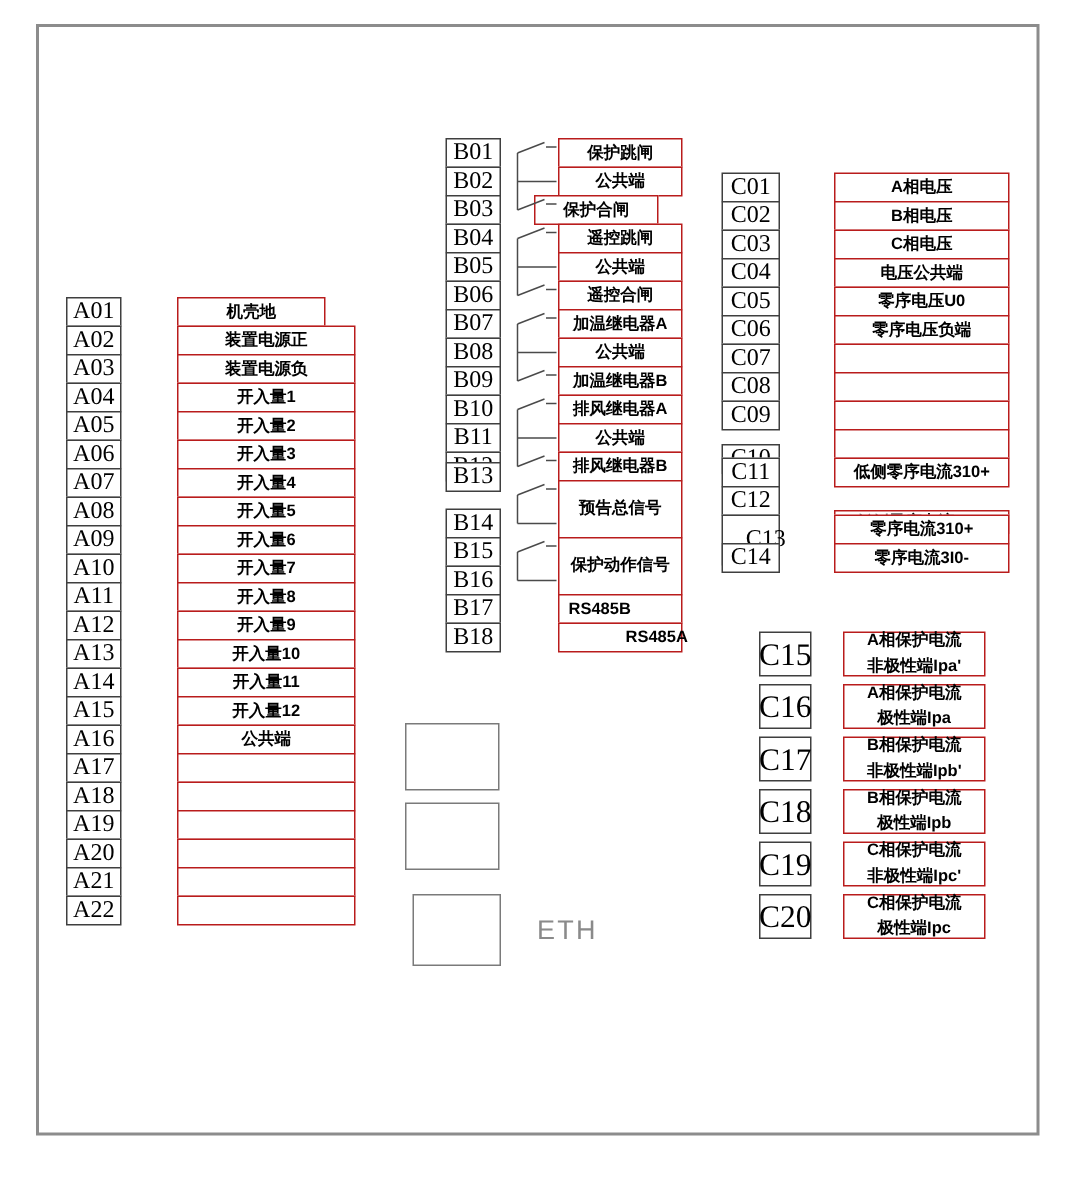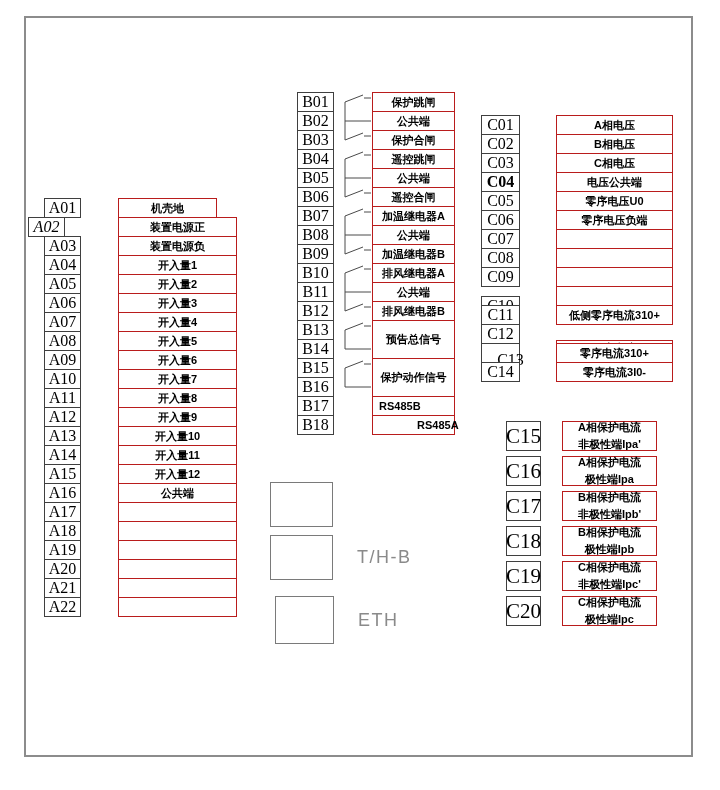--- a/index.html
+++ b/index.html
@@ -38,21 +38,21 @@
 </style>
 </head>
 <body>
 
 <div id="canvas">
   <div id="frame"></div>
 
   <div id="colA">
       <div class="tbox" style="left: 44px; top: 198px; width: 37px; height: 20px;">A01</div>
       <div class="lbox" style="left: 118px; top: 198px; width: 99px; height: 20px;">机壳地</div>
-      <div class="tbox" style="left: 28px; top: 217px; width: 37px; height: 20px; font-style: italic;">A02</div>
+      <div class="tbox" style="left: 44px; top: 217px; width: 37px; height: 20px;">A02</div>
       <div class="lbox" style="left: 118px; top: 217px; width: 119px; height: 20px;">装置电源正</div>
       <div class="tbox" style="left: 44px; top: 236px; width: 37px; height: 20px;">A03</div>
       <div class="lbox" style="left: 118px; top: 236px; width: 119px; height: 20px;">装置电源负</div>
       <div class="tbox" style="left: 44px; top: 255px; width: 37px; height: 20px;">A04</div>
       <div class="lbox" style="left: 118px; top: 255px; width: 119px; height: 20px;">开入量1</div>
       <div class="tbox" style="left: 44px; top: 274px; width: 37px; height: 20px;">A05</div>
       <div class="lbox" style="left: 118px; top: 274px; width: 119px; height: 20px;">开入量2</div>
       <div class="tbox" style="left: 44px; top: 293px; width: 37px; height: 20px;">A06</div>
       <div class="lbox" style="left: 118px; top: 293px; width: 119px; height: 20px;">开入量3</div>
       <div class="tbox" style="left: 44px; top: 312px; width: 37px; height: 20px;">A07</div>
@@ -94,29 +94,29 @@
       <div class="tbox" style="left: 297px; top: 130px; width: 37px; height: 20px;">B03</div>
       <div class="tbox" style="left: 297px; top: 149px; width: 37px; height: 20px;">B04</div>
       <div class="tbox" style="left: 297px; top: 168px; width: 37px; height: 20px;">B05</div>
       <div class="tbox" style="left: 297px; top: 187px; width: 37px; height: 20px;">B06</div>
       <div class="tbox" style="left: 297px; top: 206px; width: 37px; height: 20px;">B07</div>
       <div class="tbox" style="left: 297px; top: 225px; width: 37px; height: 20px;">B08</div>
       <div class="tbox" style="left: 297px; top: 244px; width: 37px; height: 20px;">B09</div>
       <div class="tbox" style="left: 297px; top: 263px; width: 37px; height: 20px;">B10</div>
       <div class="tbox" style="left: 297px; top: 282px; width: 37px; height: 20px;">B11</div>
       <div class="tbox" style="left: 297px; top: 301px; width: 37px; height: 20px;">B12</div>
-      <div class="tbox" style="left: 297px; top: 320px; width: 37px; height: 20px;">B13</div>
+      <div class="tbox" style="left: 297px; top: 308px; width: 37px; height: 20px;">B13</div>
       <div class="tbox" style="left: 297px; top: 339px; width: 37px; height: 20px;">B14</div>
       <div class="tbox" style="left: 297px; top: 358px; width: 37px; height: 20px;">B15</div>
       <div class="tbox" style="left: 297px; top: 377px; width: 37px; height: 20px;">B16</div>
       <div class="tbox" style="left: 297px; top: 396px; width: 37px; height: 20px;">B17</div>
       <div class="tbox" style="left: 297px; top: 415px; width: 37px; height: 20px;">B18</div>
       <div class="lbox" style="left: 372px; top: 92px; width: 83px; height: 20px;">保护跳闸</div>
       <div class="lbox" style="left: 372px; top: 111px; width: 83px; height: 20px;">公共端</div>
-      <div class="lbox" style="left: 372px; top: 130px; width: 83px; height: 20px;">保护合闸</div>
+      <div class="lbox" style="left: 356px; top: 130px; width: 83px; height: 20px;">保护合闸</div>
       <div class="lbox" style="left: 372px; top: 149px; width: 83px; height: 20px;">遥控跳闸</div>
       <div class="lbox" style="left: 372px; top: 168px; width: 83px; height: 20px;">公共端</div>
       <div class="lbox" style="left: 372px; top: 187px; width: 83px; height: 20px;">遥控合闸</div>
       <div class="lbox" style="left: 372px; top: 206px; width: 83px; height: 20px;">加温继电器A</div>
       <div class="lbox" style="left: 372px; top: 225px; width: 83px; height: 20px;">公共端</div>
       <div class="lbox" style="left: 372px; top: 244px; width: 83px; height: 20px;">加温继电器B</div>
       <div class="lbox" style="left: 372px; top: 263px; width: 83px; height: 20px;">排风继电器A</div>
       <div class="lbox" style="left: 372px; top: 282px; width: 83px; height: 20px;">公共端</div>
       <div class="lbox" style="left: 372px; top: 301px; width: 83px; height: 20px;">排风继电器B</div>
       <div class="lbox" style="left: 372px; top: 320px; width: 83px; height: 39px;">预告总信号</div>
@@ -124,21 +124,21 @@
       <div class="lbox left" style="left: 372px; top: 396px; width: 83px; height: 20px;">RS485B</div>
       <div class="lbox left" style="left: 372px; top: 415px; width: 83px; height: 20px; padding-left: 44px;">RS485A</div>
     </div>
   <div id="colC">
       <div class="tbox" style="left: 481px; top: 115px; width: 39px; height: 20px;">C01</div>
       <div class="lbox" style="left: 556px; top: 115px; width: 117px; height: 20px;">A相电压</div>
       <div class="tbox" style="left: 481px; top: 134px; width: 39px; height: 20px;">C02</div>
       <div class="lbox" style="left: 556px; top: 134px; width: 117px; height: 20px;">B相电压</div>
       <div class="tbox" style="left: 481px; top: 153px; width: 39px; height: 20px;">C03</div>
       <div class="lbox" style="left: 556px; top: 153px; width: 117px; height: 20px;">C相电压</div>
-      <div class="tbox" style="left: 481px; top: 172px; width: 39px; height: 20px; font-weight: bold;">C04</div>
+      <div class="tbox" style="left: 481px; top: 172px; width: 39px; height: 20px;">C04</div>
       <div class="lbox" style="left: 556px; top: 172px; width: 117px; height: 20px;">电压公共端</div>
       <div class="tbox" style="left: 481px; top: 191px; width: 39px; height: 20px;">C05</div>
       <div class="lbox" style="left: 556px; top: 191px; width: 117px; height: 20px;">零序电压U0</div>
       <div class="tbox" style="left: 481px; top: 210px; width: 39px; height: 20px;">C06</div>
       <div class="lbox" style="left: 556px; top: 210px; width: 117px; height: 20px;">零序电压负端</div>
       <div class="tbox" style="left: 481px; top: 229px; width: 39px; height: 20px;">C07</div>
       <div class="lbox empty" style="left: 556px; top: 229px; width: 117px; height: 20px;"></div>
       <div class="tbox" style="left: 481px; top: 248px; width: 39px; height: 20px;">C08</div>
       <div class="lbox empty" style="left: 556px; top: 248px; width: 117px; height: 20px;"></div>
       <div class="tbox" style="left: 481px; top: 267px; width: 39px; height: 20px;">C09</div>
@@ -230,17 +230,16 @@
         <line x1="345" y1="368" x2="345" y2="387" stroke="#4a4a4a" stroke-width="1"></line>
         <line x1="345" y1="368" x2="363" y2="361" stroke="#4a4a4a" stroke-width="1"></line>
         <line x1="364" y1="364" x2="371" y2="364" stroke="#4a4a4a" stroke-width="1"></line>
         <line x1="345" y1="387" x2="371" y2="387" stroke="#4a4a4a" stroke-width="1"></line>
       </g>
     </svg>
 
   <div class="port-box" style="left:270px;top:482px;width:63px;height:45px;"></div>
 
   <div class="port-box" style="left:270px;top:535px;width:63px;height:45px;"></div>
-  <div class="port-label" style="left:357px;top:535px;height:45px;">T/H-B</div>
 
   <div class="port-box" style="left:275px;top:596px;width:59px;height:48px;"></div>
   <div class="port-label" style="left:358px;top:596px;height:48px;">ETH</div>
 </div>
 
 </body></html>

